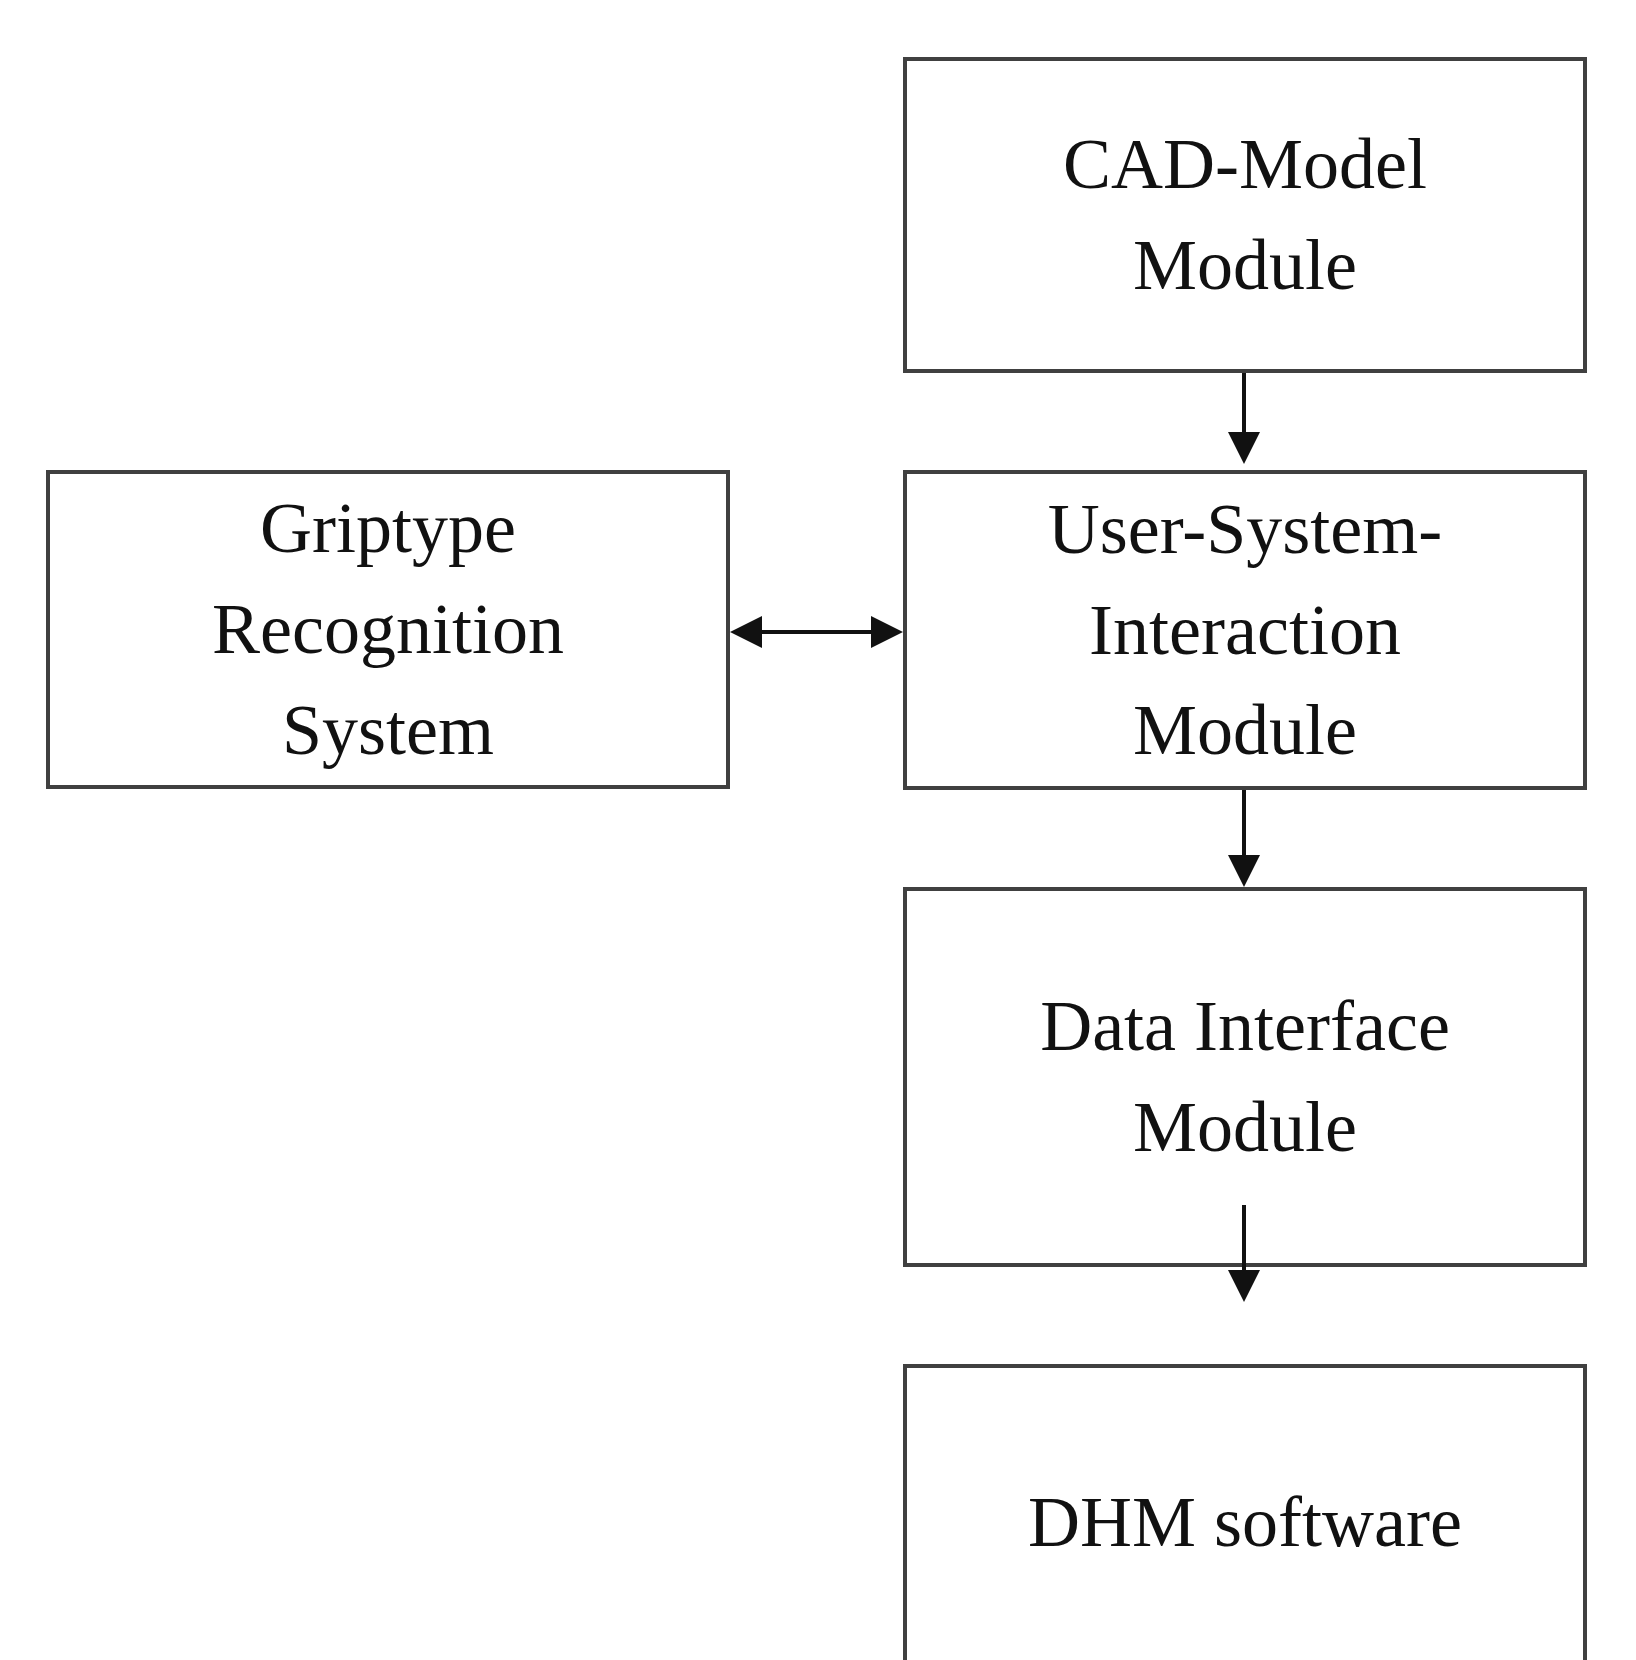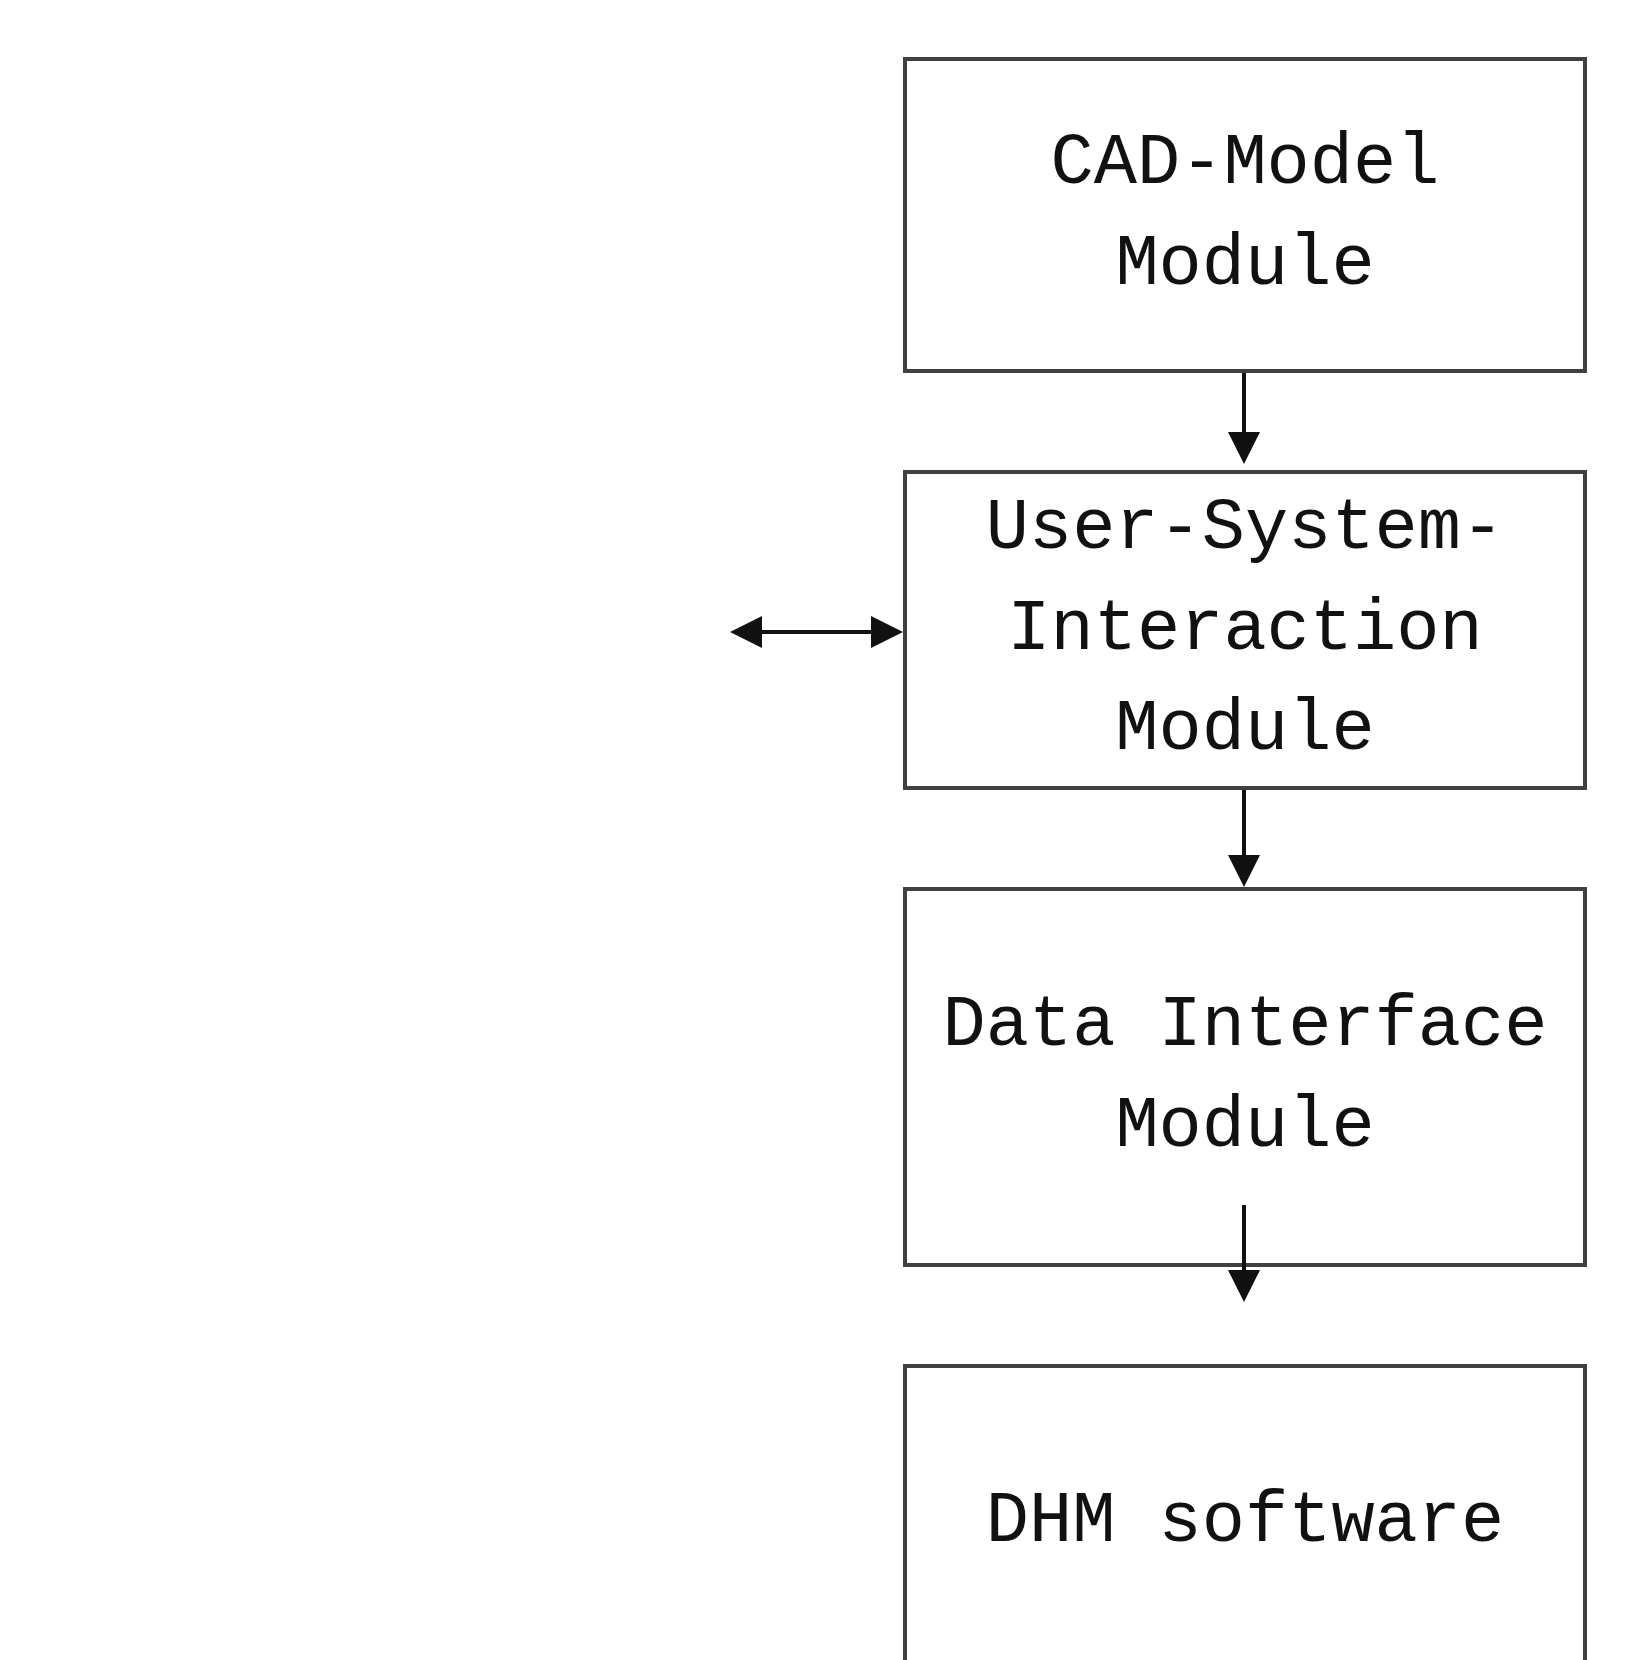--- a/index.html
+++ b/index.html
@@ -8,21 +8,21 @@
     --text:#111111;
     --arrow:#111111;
   }
   *{margin:0;padding:0;box-sizing:border-box;}
   html,body{background:var(--bg);}
   .canvas{
     position:relative;
     width:1636px;
     height:1660px;
     background:var(--bg);
-    font-family:Liberation Mono, monospace;
+    font-family:Liberation Serif, serif;
     overflow:hidden;
   }
   .node{
     position:absolute;
     background:var(--bg);
     border:4px solid var(--border);
     display:flex;
     align-items:center;
     justify-content:center;
   }
@@ -78,20 +78,25 @@
 </head>
 <body>
 
 <div class="canvas">
 
   <div class="node node-cad">
     <div class="label">CAD-Model
 Module</div>
   </div>
 
+  <div class="node node-griptype">
+    <div class="label">Griptype
+Recognition
+System</div>
+  </div>
 
   <div class="node node-usi">
     <div class="label">User-System-
 Interaction
 Module</div>
   </div>
 
   <div class="node node-data">
     <div class="label">Data Interface
 Module</div>

